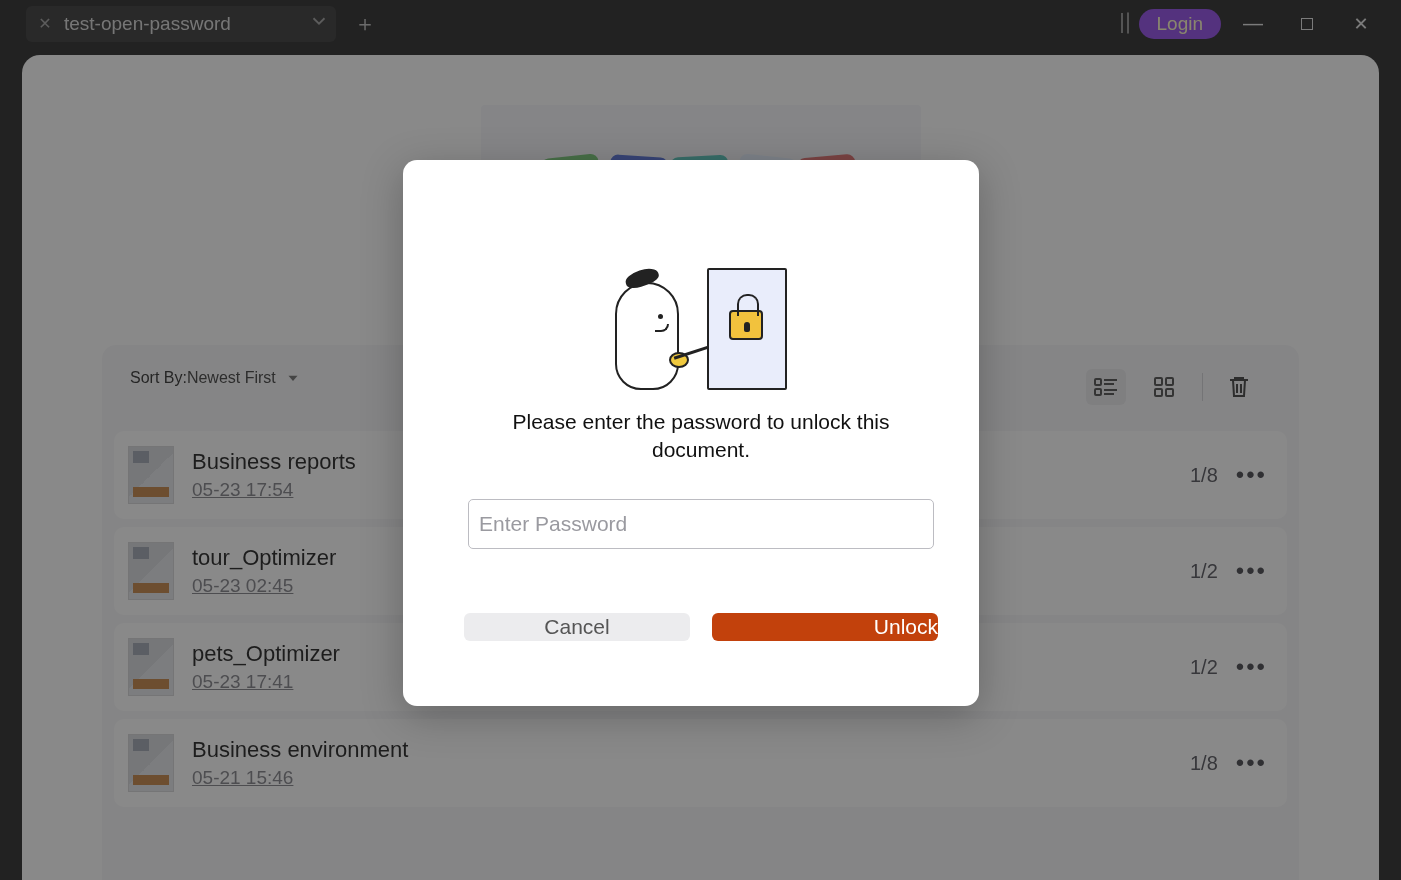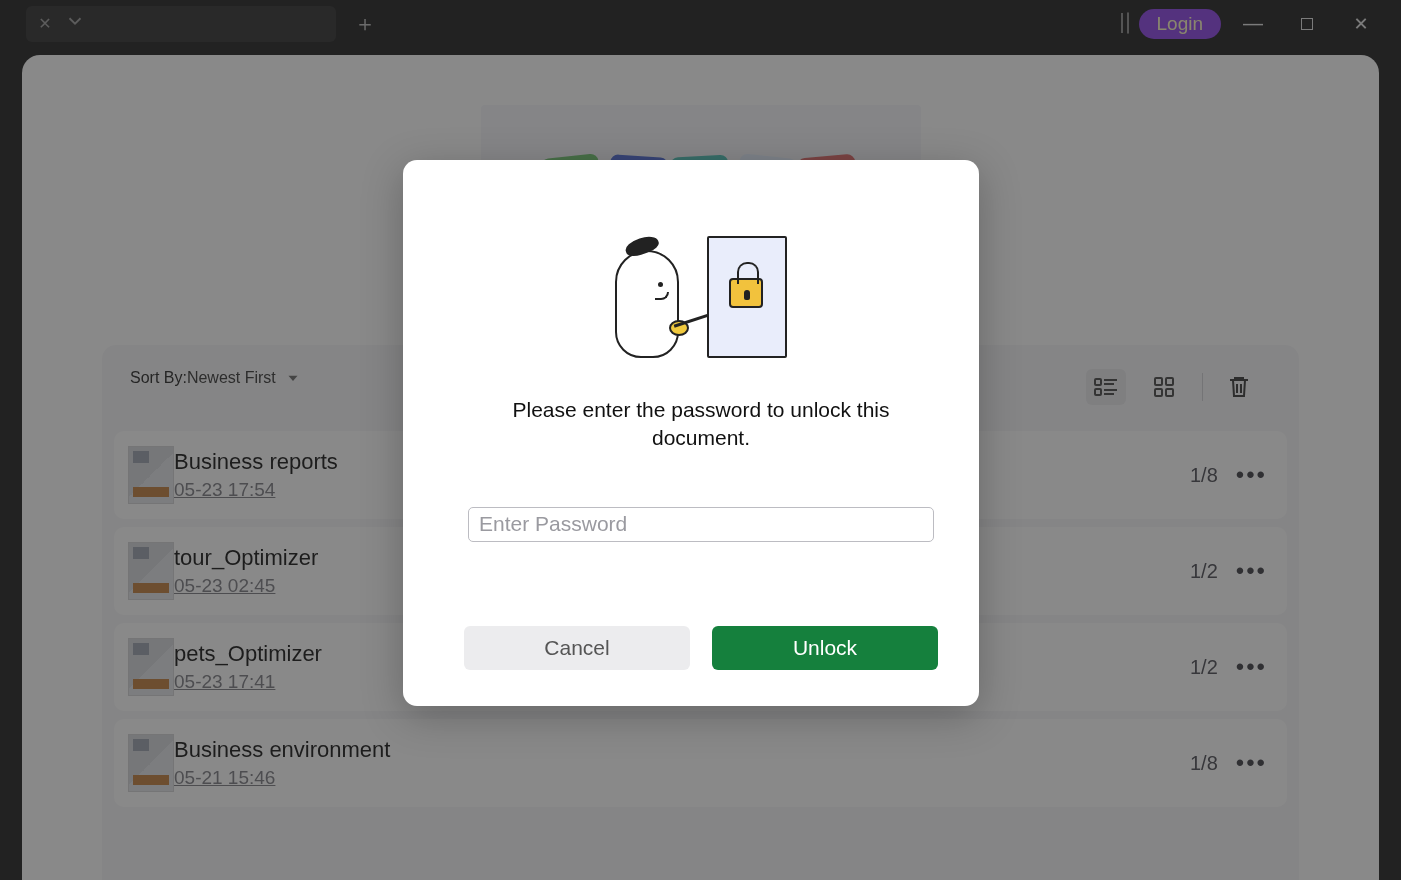--- a/index.html
+++ b/index.html
@@ -114,42 +114,42 @@
   }
   .thumb{
     width:46px; height:58px;
     background: linear-gradient(135deg,#d5d7db 0 50%,#e3e5e9 50% 100%);
     border:1px solid #d2d2d6;
     position:relative;
     flex-shrink:0;
   }
   .thumb::before{ content:""; position:absolute; left:4px; top:4px; width:16px; height:12px; background:#9aa1ad;}
   .thumb::after{ content:""; position:absolute; left:4px; bottom:6px; right:4px; height:10px; background:#c27d3a;}
-  .row-main{ flex:1; }
+  .row-main{ margin-left:18px; flex:1; }
   .row-title{ font-size:22px; color:#111; }
   .row-date{ font-size:19px; color:#7b7b82; margin-top:4px;text-decoration:underline;}
   .row-pages{ font-size:20px; color:#4a4a52; margin-right:18px;}
   .row-more{ font-size:24px; color:#3a3a42; letter-spacing:2px; cursor:pointer;}
 
   
   .overlay{
     position:absolute; inset:0;
     background: rgba(40,40,40,0.55);
   }
 
   
   .modal{
     position:absolute;
     left: 403px; top: 160px;
     width: 576px; height: 546px;
     background:#fff;
     border-radius:14px;
     box-shadow: 0 10px 40px rgba(0,0,0,0.25);
     padding: 60px 30px 36px 50px;
-    display:flex; flex-direction:column; align-items:center;gap:20px;
+    display:flex; flex-direction:column; align-items:center;
   }
   .modal-illus{ width:200px; height:170px; margin-bottom:18px; display:flex;align-items:flex-end;justify-content:center; position:relative;}
   
   .blob-body{ width:64px; height:108px; background:#fff; border:2.5px solid #222; border-radius:32px 32px 26px 26px; position:relative;}
   .blob-hat{ position:absolute; top:-14px; left:8px; width:34px; height:16px; background:#222; border-radius:50% 50% 40% 40%; transform:rotate(-18deg);}
   .blob-eye{ position:absolute; top:30px; right:14px; width:5px;height:5px;background:#222;border-radius:50%;}
   .blob-smile{ position:absolute; top:40px; right:8px; width:14px;height:8px;border:2px solid #222;border-top:none;border-left:none;border-radius:0 0 10px 0;}
   .blob-hand{ position:absolute; top:68px; right:-12px; width:20px;height:16px;background:#f0c93e;border:2px solid #222;border-radius:50%;}
   .blob-arm{ position:absolute; top:66px; right:-40px; width:44px; height:2.5px; background:#222; transform:rotate(-18deg);}
   
@@ -169,48 +169,49 @@
     content:""; position:absolute; left:13px; top:10px; width:6px; height:10px;
     background:#222; border-radius:3px 3px 2px 2px;
   }
 
   .modal-msg{
     font-size:21px; color:#111; text-align:center; line-height:1.35;
     max-width: 400px;
   }
   .modal-input{
     margin-top: 34px;
-    width: 466px; height: 43px;
+    width: 466px; height: 50px;
     border:1.5px solid #bcbcc2;
     border-radius:5px;
     font-size:21px;
     padding: 0 10px;
     color:#404040;
   }
   .modal-input::placeholder{ color:#9a9aa0;}
   .modal-actions{
     margin-top: 64px;
     display:flex; gap:22px; width:100%; justify-content:center;
   }
   .btn{
-    width:226px; height:44px; border:none; border-radius:6px;
+    width:226px; height:28px; border:none; border-radius:6px;
     font-size:21px; cursor:pointer;
   }
   .btn-cancel{ background:#ececee; color:#555;}
-  .btn-unlock{ background:#15803d; color:#fff;}
+  .btn-unlock{ background:#c2410c; color:#fff;text-align:right;}
 
   
   .icon-svg{ width:22px; height:22px; }
 </style>
 </head>
 <body>
 
 <div class="titlebar">
   <div class="tab">
     <span class="tab-close">✕</span>
+    <span class="tab-title">test-open-password</span>
     <span class="tab-chevron">
       <svg class="icon-svg" viewBox="0 0 24 24" fill="none" stroke="#9b9b9b" stroke-width="2">
           <polyline points="6 9 12 15 18 9"></polyline>
         </svg>
     </span>
   </div>
   <span class="tab-plus">＋</span>
 
   <div class="titlebar-right">
     <span><span class="panel-icon"></span></span>

